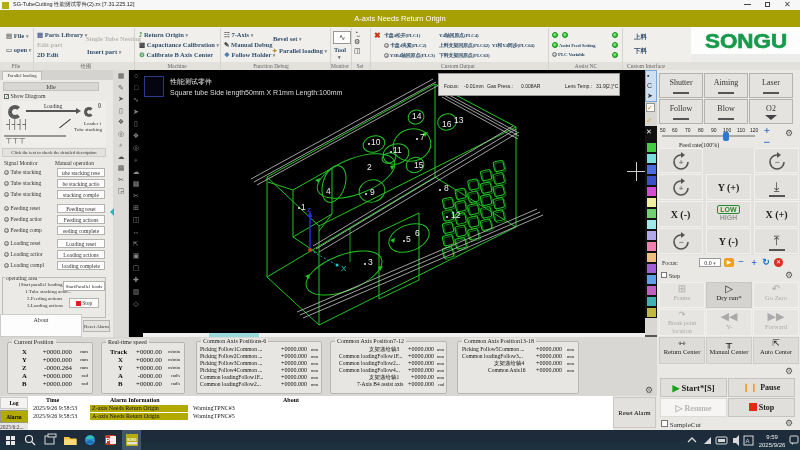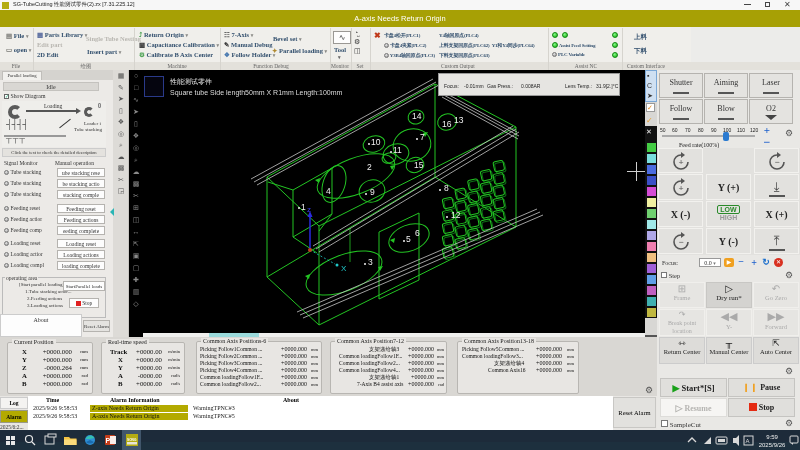--- a/index.html
+++ b/index.html
@@ -105,20 +105,25 @@
     <div class="glabel" style="left:586px">Assist NC</div>
     <div class="glabel" style="left:646px">Custom Interface</div>
     <div class="gsep" style="left:33px"></div>
     <div class="gsep" style="left:134px"></div>
     <div class="gsep" style="left:220px"></div>
     <div class="gsep" style="left:330px"></div>
     <div class="gsep" style="left:351px"></div>
     <div class="gsep" style="left:370px"></div>
     <div class="gsep" style="left:548px"></div>
     <div class="gsep" style="left:622px"></div>
+  </div>
+  <div class="abs" id="logobox">
+    <svg width="109" height="27" viewBox="0 0 109 27">
+      <text x="54" y="21" text-anchor="middle" font-family="Liberation Sans" font-size="22" font-weight="bold" fill="#179a4a" stroke="#179a4a" stroke-width="0.7" letter-spacing="0" transform="scale(1.02,0.88) translate(0,3)">SONGU</text>
+    </svg>
   </div>
   <div class="abs" id="leftpanel">
 
     <div class="abs" style="left:0;top:0;width:113px;height:10px;background:#d5d3cf"></div>
     <div class="abs" style="left:2px;top:1px;width:40px;height:9px;background:#f2f1ee;border:1px solid #c0beba;border-bottom:none;font-size:4.6px;text-align:center;line-height:8px">Parallel loading</div>
 
     <div class="abs" style="left:3px;top:12px;width:96px;height:9px;background:#d9d7d3;border:1px solid #c4c2be;text-align:center;font-size:6px;line-height:8px">Idle</div>
 
     <div class="abs" style="left:4px;top:23px;font-size:5.8px"><span style="display:inline-block;width:5px;height:5px;border:1px solid #666;background:#fff;font-size:5px;line-height:4px;color:#2a7">✓</span> Show Diagram</div>
 

